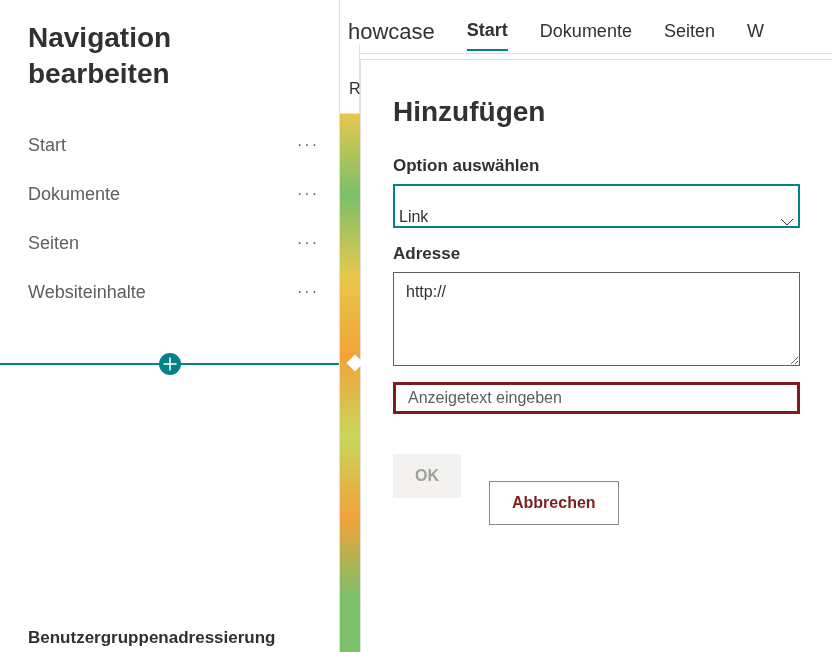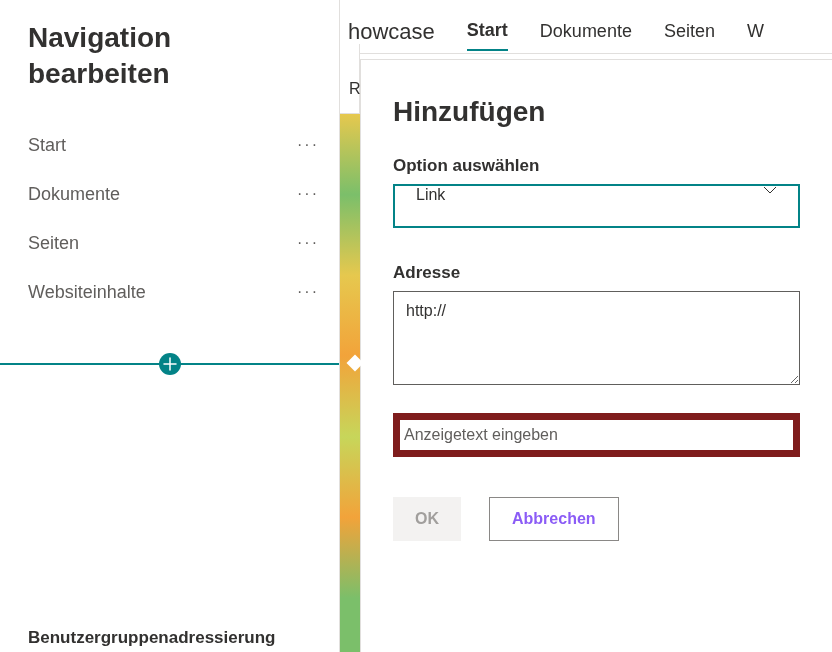--- a/index.html
+++ b/index.html
@@ -152,45 +152,45 @@
     .field-label {
       font-size: 17px;
       font-weight: 700;
       color: #323130;
       margin-bottom: 8px;
     }
     .select-box {
       border: 2px solid #038387;
       height: 44px;
       display: flex;
-      align-items: flex-start;
+      align-items: flex-end;
       justify-content: space-between;
-      padding: 0 21px;
-      font-size: 16px;
-      color: #323130;
-      cursor: pointer;
-      margin-bottom: 35px;
+      padding: 0 4px;
+      font-size: 16px;
+      color: #323130;
+      cursor: pointer;
+      margin-bottom: 16px;
     }
     .select-box svg { flex-shrink: 0; }
     .textarea-box {
       border: 1px solid #605e5c;
       min-height: 94px;
       padding: 10px 12px;
       font-size: 16px;
       color: #323130;
       resize: both;
       overflow: auto;
       font-family: inherit;
       width: 100%;
-      margin-bottom: 24px;
+      margin-bottom: 12px;
     }
     .text-input {
-      border: 7px solid #7f1d1d;
-      height: 44px;
-      padding: 0 4px;
+      border: 3px solid #7f1d1d;
+      height: 32px;
+      padding: 0 12px;
       font-size: 16px;
       width: 100%;
       font-family: inherit;
       margin-bottom: 40px;
     }
     .text-input::placeholder { color: #605e5c; }
     .button-row { display: flex; gap: 28px; }
     .btn {
       height: 44px;
       padding: 0 22px;
@@ -201,21 +201,22 @@
       font-family: inherit;
     }
     .btn-primary {
       background: #f3f2f1;
       color: #a19f9d;
       cursor: default;
     }
     .btn-secondary {
       background: #fff;
       border: 1px solid #8a8886;
-      color: #8b5cf6;
+      color: #7f1d1d;
+      margin-top: 27px;
     }
   </style>
 </head>
 <body>
 
 <div class="sidebar">
   <h1 class="sidebar-title">Navigation bearbeiten</h1>
   <div class="nav-list">
     <div class="nav-item">
       <span>Start</span>

